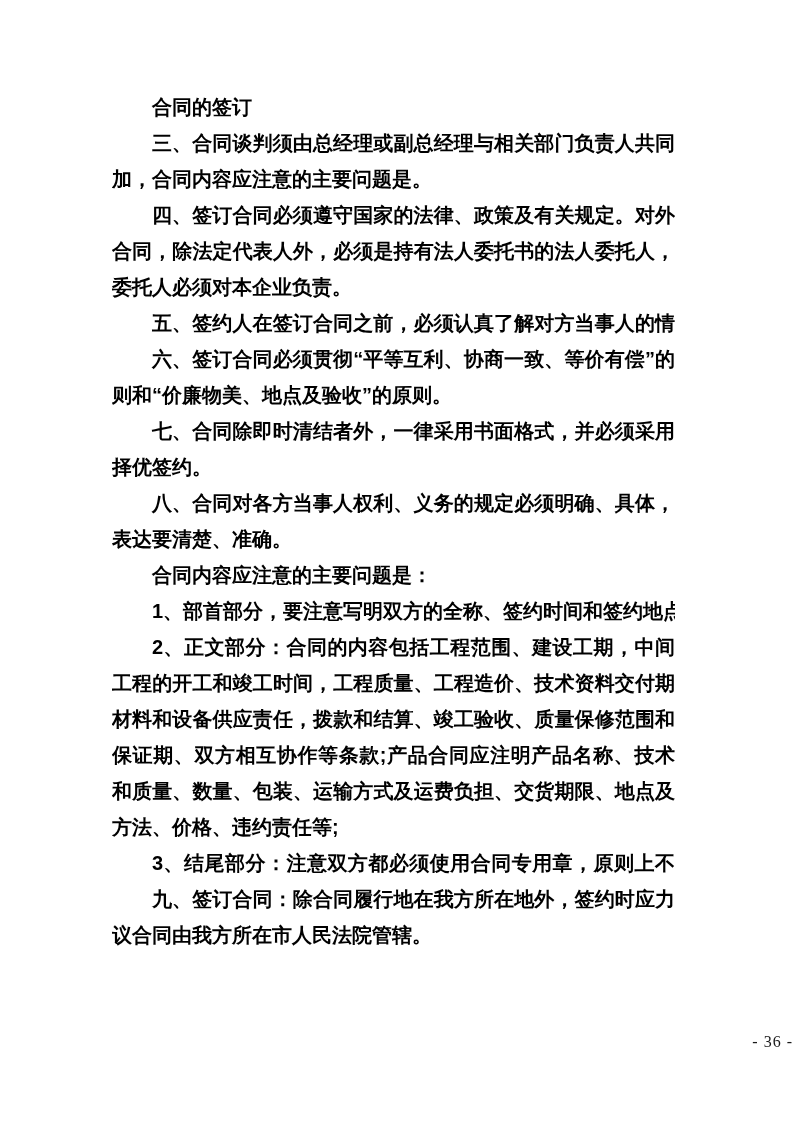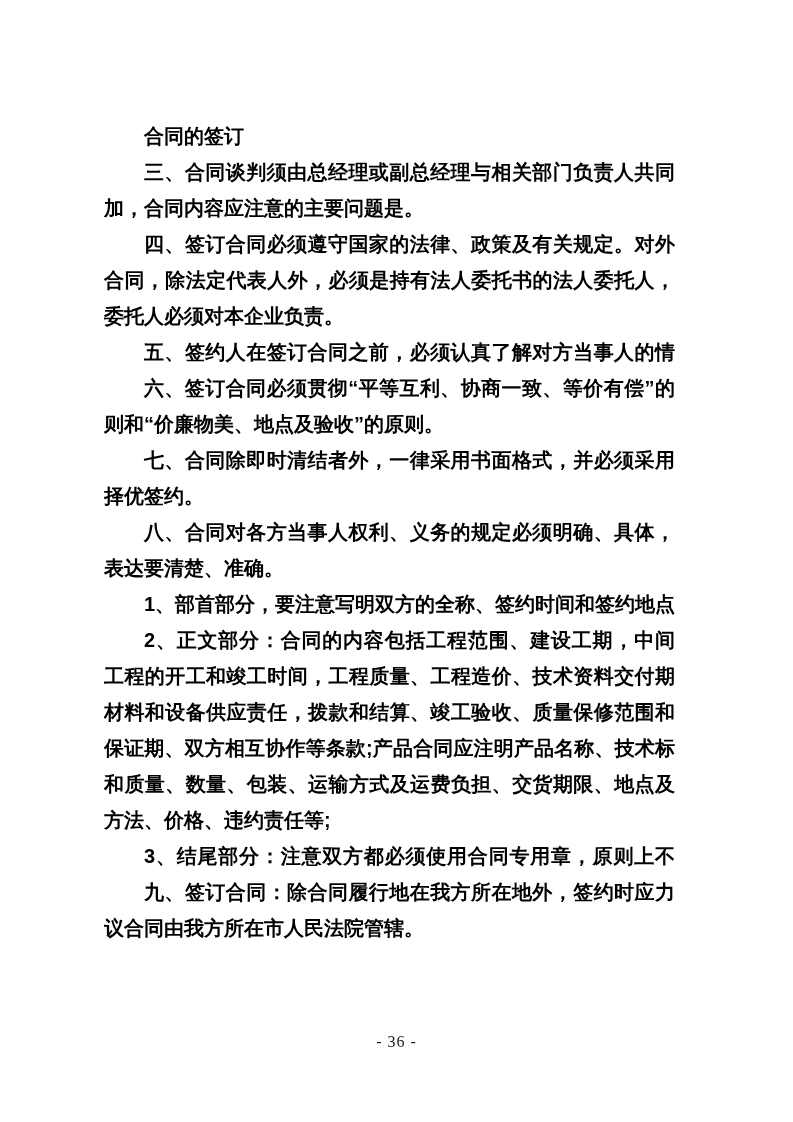--- a/index.html
+++ b/index.html
@@ -9,21 +9,21 @@
     font-family: "Liberation Sans", sans-serif;
   }
   .page {
     position: relative;
     width: 793px; height: 1122px;
     background: #ffffff;
     overflow: hidden;
   }
   .text-block {
     position: absolute;
-    top: 89px; left: 104px; right: 118px; margin-top: 29px;
+    top: 89px; left: 112px; right: 118px;
   }
   .line {
     height: 36px;
     line-height: 36px;
     font-size: 20px;
     font-weight: bold;
     color: #000000;
     text-align: left;
     overflow: hidden;
     white-space: nowrap;
@@ -31,21 +31,21 @@
   .line.indent { padding-left: 40px; }
   .line.justify {
     white-space: normal;
     text-align: justify;
     text-align-last: justify;
     text-justify: inter-character;
   }
   .page-num {
     position: absolute;
     top: 1033px; left: 0; right: 0;
-    text-align: center;
+    text-align: right;
     font-family: "Liberation Serif", serif;
     font-size: 16px;
     font-weight: normal;
     color: #1a1a1a;
     letter-spacing: 1px;
   }
 </style>
 </head>
 <body>
 
@@ -58,20 +58,21 @@
       <div class="line indent justify">四、签订合同必须遵守国家的法律、政策及有关规定。对外签订</div>
       <div class="line justify">合同，除法定代表人外，必须是持有法人委托书的法人委托人，法人</div>
       <div class="line">委托人必须对本企业负责。</div>
       <div class="line indent justify">五、签约人在签订合同之前，必须认真了解对方当事人的情况。</div>
       <div class="line indent justify">六、签订合同必须贯彻“平等互利、协商一致、等价有偿”的原</div>
       <div class="line">则和“价廉物美、地点及验收”的原则。</div>
       <div class="line indent justify">七、合同除即时清结者外，一律采用书面格式，并必须采用统一</div>
       <div class="line">择优签约。</div>
       <div class="line indent justify">八、合同对各方当事人权利、义务的规定必须明确、具体，文字</div>
       <div class="line">表达要清楚、准确。</div>
+      <div class="line indent">合同内容应注意的主要问题是：</div>
       <div class="line indent">1、部首部分，要注意写明双方的全称、签约时间和签约地点;</div>
       <div class="line indent justify">2、正文部分：合同的内容包括工程范围、建设工期，中间交工</div>
       <div class="line justify">工程的开工和竣工时间，工程质量、工程造价、技术资料交付期间、</div>
       <div class="line justify">材料和设备供应责任，拨款和结算、竣工验收、质量保修范围和质量</div>
       <div class="line justify">保证期、双方相互协作等条款;产品合同应注明产品名称、技术标准</div>
       <div class="line justify">和质量、数量、包装、运输方式及运费负担、交货期限、地点及验收</div>
       <div class="line">方法、价格、违约责任等;</div>
       <div class="line indent justify">3、结尾部分：注意双方都必须使用合同专用章，原则上不使用</div>
       <div class="line indent justify">九、签订合同：除合同履行地在我方所在地外，签约时应力争协</div>
       <div class="line">议合同由我方所在市人民法院管辖。</div>

